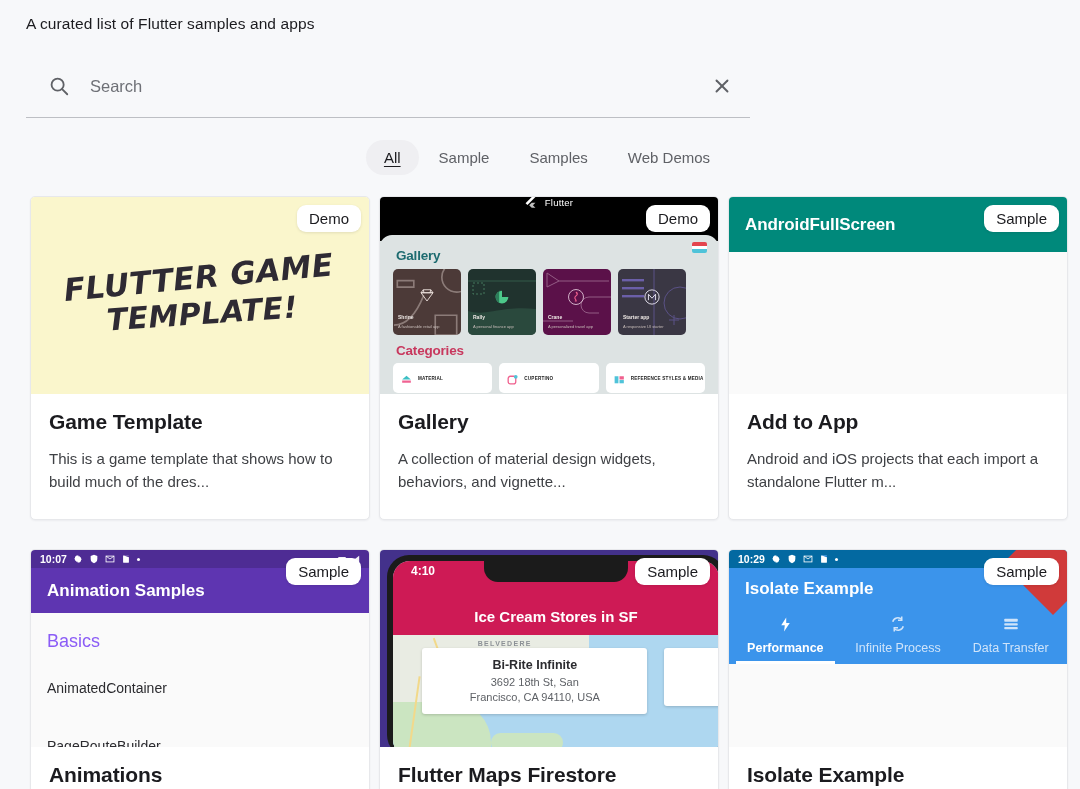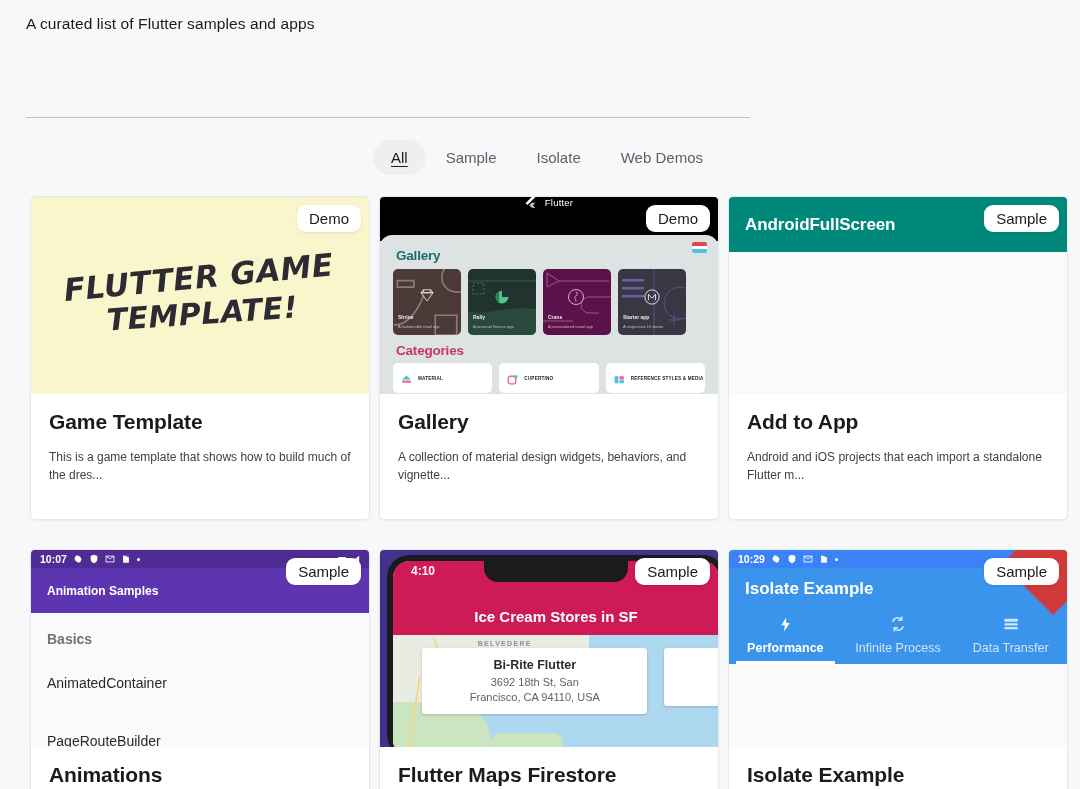--- a/index.html
+++ b/index.html
@@ -65,21 +65,21 @@
     box-shadow: 0 1px 2px rgba(20,20,30,.05);
     overflow: hidden; position: relative; cursor: pointer;
     height: 324px;
   }
   .thumb { position: relative; height: 197px; overflow: hidden; background: #FAFAFA; }
   .card-body { padding: 16px 18px 0 18px; }
   .card-title {
     font-size: 21px; font-weight: 700; color: #1B1B1F;
     letter-spacing: -.1px; margin-bottom: 14px;
   }
-  .card-desc { font-size: 12px; color: #3F4145; line-height: 1.52; }
+  .card-desc { font-size: 15px; color: #3F4145; line-height: 1.52; }
 
   .badge {
     position: absolute; top: 8px; right: 8px; z-index: 6;
     background: #FFFFFF; color: #1B1B1F;
     font-size: 15px; padding: 5px 12px; border-radius: 9px;
     box-shadow: 0 1px 3px rgba(0,0,0,.10);
     margin-left: 16px;
   }
 
   
@@ -141,25 +141,25 @@
   .t-anim { background: #FAFAFA; }
   .and-status {
     height: 18px; display: flex; align-items: center; gap: 6px;
     padding: 9px 9px; color: #fff; font-size: 10.5px; font-weight: 700;
   }
   .and-status .si { width: 10px; height: 10px; }
   .and-status .dot { width: 3px; height: 3px; background: #fff; border-radius: 50%; }
   .and-status .spacer { flex: 1 1 auto; }
   .and-status .sig { display: flex; gap: 3px; opacity: .95; }
   .st-purple { background: #4E2C94; }
-  .st-blue   { background: #3b82f6; }
+  .st-blue   { background: #0369a1; }
   .anim-bar { height: 45px; background: #5E35B1; display: flex; align-items: center; padding-left: 16px; }
-  .anim-bar span { color: #fff; font-size: 12px; font-weight: 700; }
+  .anim-bar span { color: #fff; font-size: 17px; font-weight: 700; }
   .anim-list { padding: 18px 16px 0 16px; }
-  .anim-h { font-size: 14px; font-weight: 700; color: #737373; margin-bottom: 28px; }
+  .anim-h { font-size: 18px; font-weight: 400; color: #8b5cf6; margin-bottom: 28px; }
   .anim-i { font-size: 14px; color: #2B2B2F; margin-bottom: 42px; }
 
   
   .t-maps { background: #43318B; position: relative; }
   .ios-phone { position: absolute; left: 7px; right: -7px; top: 5px; bottom: -10px; background: #1B1B1B; border-radius: 22px; overflow: hidden; }
   .ios-screen { position: absolute; left: 6px; right: 6px; top: 6px; bottom: 0; border-radius: 17px; overflow: hidden; background: #B9DDF2; }
   .ios-head { background: #CE1A55; height: 74px; position: relative; }
   .ios-notch { position: absolute; left: 50%; transform: translateX(-50%); top: 0; width: 144px; height: 21px; background: #1B1B1B; border-radius: 0 0 14px 14px; }
   .ios-time { position: absolute; left: 18px; top: 3px; color: #fff; font-size: 12px; font-weight: 600; }
   .ios-title { position: absolute; left: 0; right: 0; bottom: 10px; text-align: center; color: #fff; font-size: 15px; font-weight: 600; margin-top: 17px; }
@@ -195,27 +195,42 @@
   }
 </style>
 </head>
 <body>
 
 <div class="page">
 
   <div class="header-title">A curated list of Flutter samples and apps</div>
 
   <div class="search-wrap">
+    <div class="search-row">
+      <span class="search-icon">
+        <svg viewBox="0 0 24 24" width="22" height="22" fill="none" stroke="#5F6166" stroke-width="2">
+          <circle cx="10.5" cy="10.5" r="6.6"></circle>
+            <line x1="15.4" y1="15.4" x2="21" y2="21" stroke-linecap="round"></line>
+        </svg>
+      </span>
+      <input class="search-input" type="text" placeholder="Search" style="">
+      <span class="clear-icon">
+        <svg viewBox="0 0 24 24" width="24" height="24" stroke="#5F6166" stroke-width="1.9" stroke-linecap="round">
+          <line x1="6.5" y1="6.5" x2="17.5" y2="17.5"></line>
+            <line x1="17.5" y1="6.5" x2="6.5" y2="17.5"></line>
+        </svg>
+      </span>
+    </div>
     <div class="search-underline"></div>
   </div>
 
   <div class="tabs">
     <div class="tab active">All</div>
     <div class="tab">Sample</div>
-    <div class="tab">Isolate</div>
+    <div class="tab">Samples</div>
     <div class="tab">Web Demos</div>
   </div>
 
   <div class="grid">
 
     <div class="card">
       <div class="thumb t-game">
         <div class="badge">Demo</div>
         <div class="game-hand">
           <span>FLUTTER GAME</span>
@@ -426,21 +441,21 @@
             <div class="ios-map">
               <div class="land-a"></div>
                 <div class="land-c"></div>
                 <div class="land-b"></div>
                 <div class="land-d"></div>
               <div class="road" style="left:6%;top:34%;width:2px;height:66%;transform:rotate(8deg)"></div>
               <div class="road" style="left:14%;top:2%;width:2px;height:30%;transform:rotate(-20deg)"></div>
               <div class="belvedere">BELVEDERE</div>
               <div class="info-card2"></div>
               <div class="info-card">
-                <div class="nm">Bi-Rite Flutter</div>
+                <div class="nm">Bi-Rite Infinite</div>
                 <div class="ad">3692 18th St, San</div>
                 <div class="ad">Francisco, CA 94110, USA</div>
               </div>
             </div>
           </div>
         </div>
       </div>
       <div class="card-body">
         <div class="card-title">Flutter Maps Firestore</div>
         <div class="card-desc"></div>

